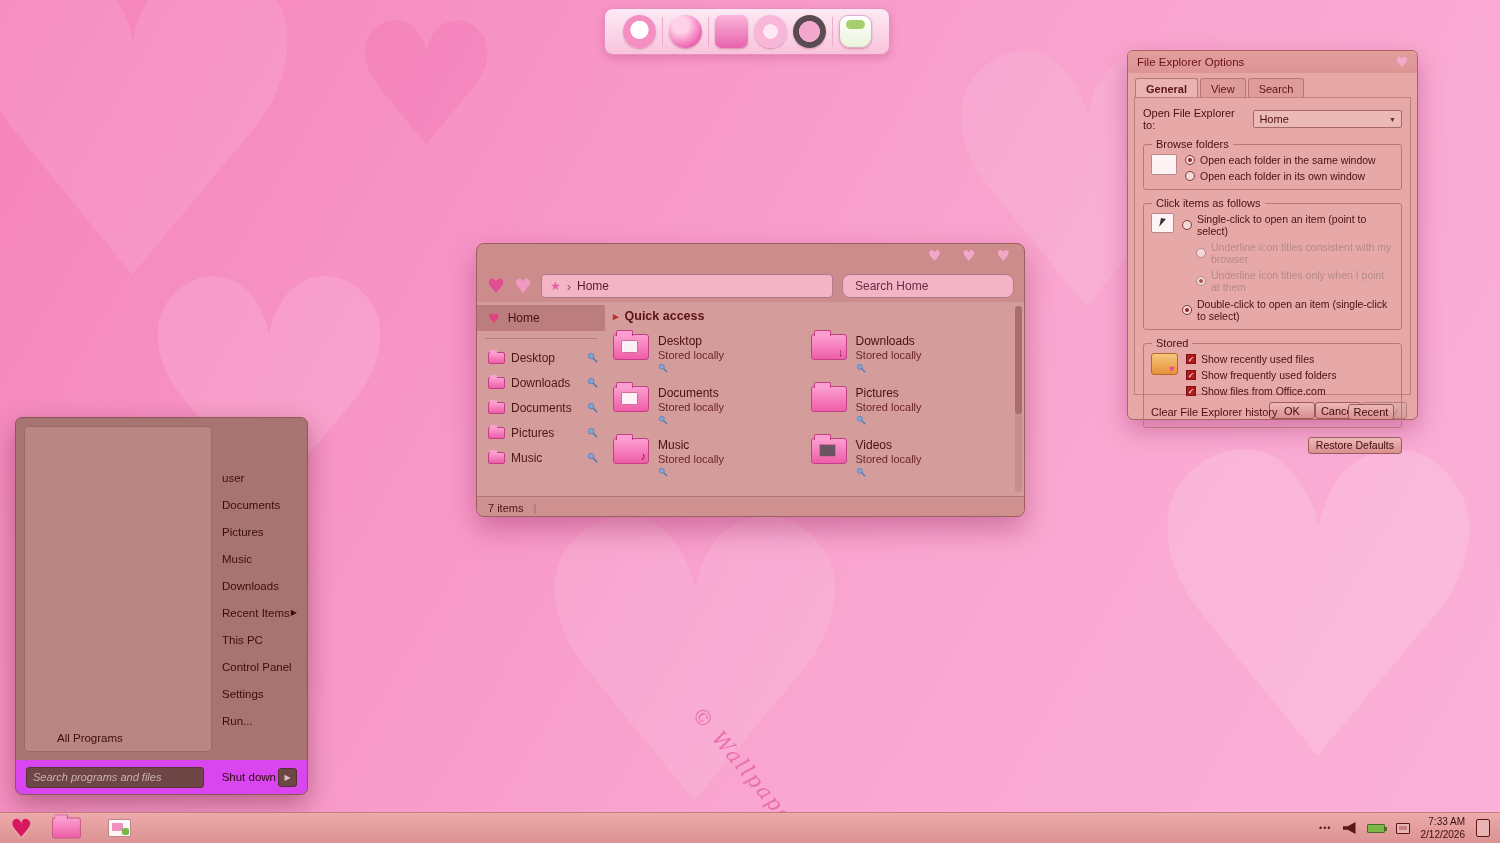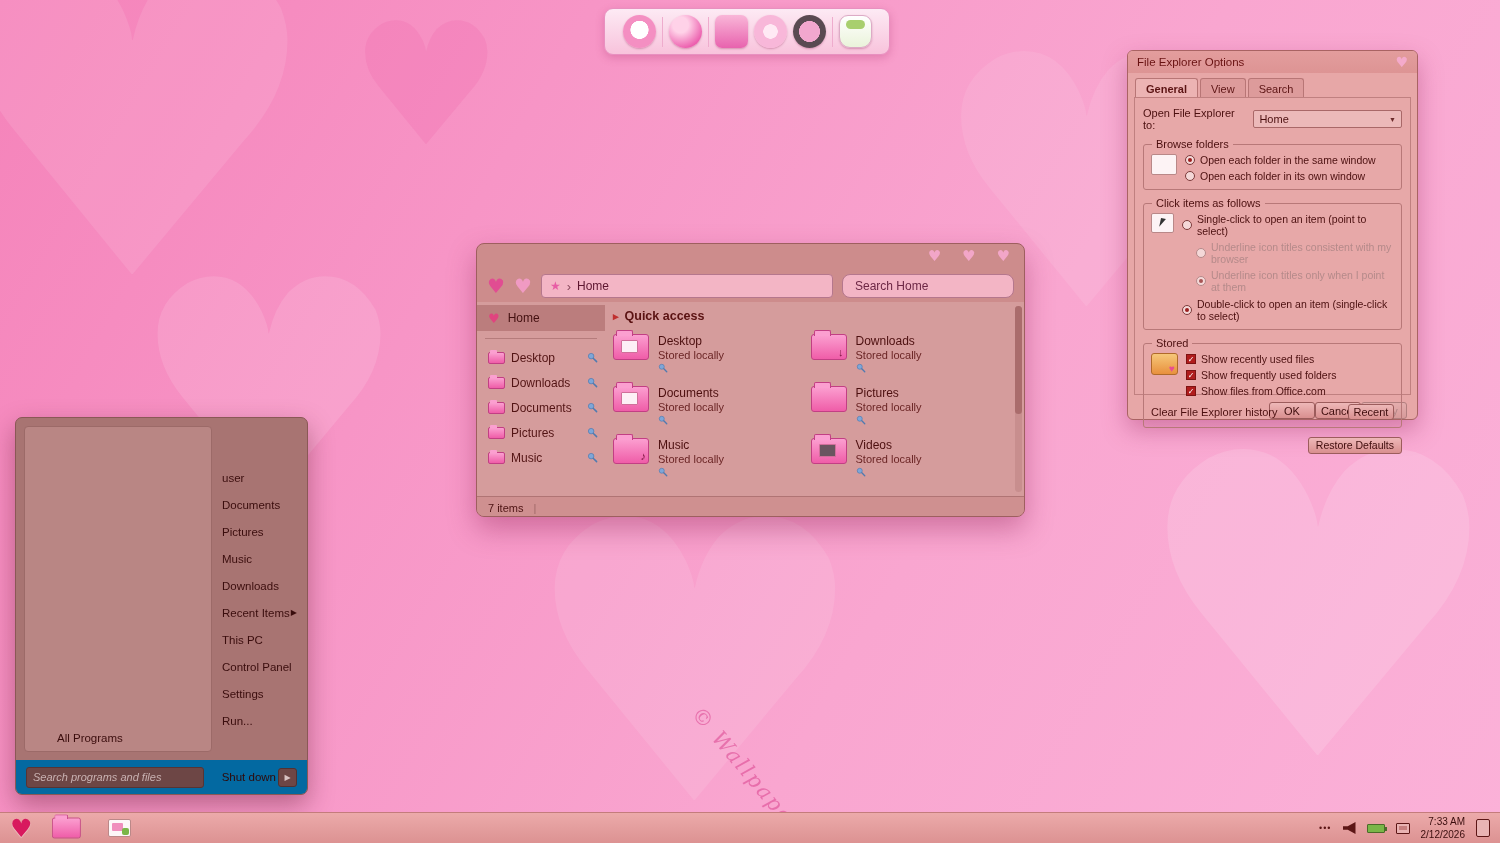--- a/index.html
+++ b/index.html
@@ -132,21 +132,21 @@
 
   
   .startmenu { position:absolute; left:15px; top:417px; width:293px; height:378px; background:#a87472;
     border:1px solid #8a5856; border-radius:7px; box-shadow:0 10px 26px rgba(90,20,40,.4); }
   .sm-left { position:absolute; left:8px; top:8px; width:188px; bottom:42px; background:#b98684;
     border:1px solid #9c6a68; border-radius:4px; }
   .sm-allprograms { position:absolute; left:32px; bottom:7px; font-size:11.5px; color:#3a0d0d; }
   .sm-right { position:absolute; left:202px; top:46px; right:6px; display:flex; flex-direction:column; }
   .sm-item { height:27px; display:flex; align-items:center; font-size:11.5px; color:#3a0d0d; padding:0 4px; }
   .sm-item .sub-arrow { margin-left:auto; font-size:8px; color:#3a0d0d; }
-  .sm-bottom { position:absolute; left:0; right:0; bottom:0; height:34px; background:#0369a1;
+  .sm-bottom { position:absolute; left:0; right:0; bottom:0; height:34px; background:#d946ef;
     border-radius:0 0 6px 6px; display:flex; align-items:center; padding:0 10px; }
   .sm-search { width:178px; height:21px; background:#6d4645; border:1px solid #573434; border-radius:3px;
     color:#e8d4d4; font-size:11px; font-style:italic; padding:0 6px; font-family:"Liberation Sans",sans-serif; }
   .sm-search::placeholder { color:#c9b2b2; opacity:1; }
   .sm-shutdown { margin-left:auto; display:flex; align-items:center; gap:2px; font-size:11.5px; color:#2f0a0a;justify-content:center; }
   .sm-shutdown-arrow { width:19px; height:19px; background:#6d4645; border:1px solid #523131; border-radius:3px;
     color:#d8c2c2; font-size:8px; display:flex; align-items:center; justify-content:center; }
 
   
   .taskbar { position:absolute; left:0; top:812px; width:1500px; height:31px;

